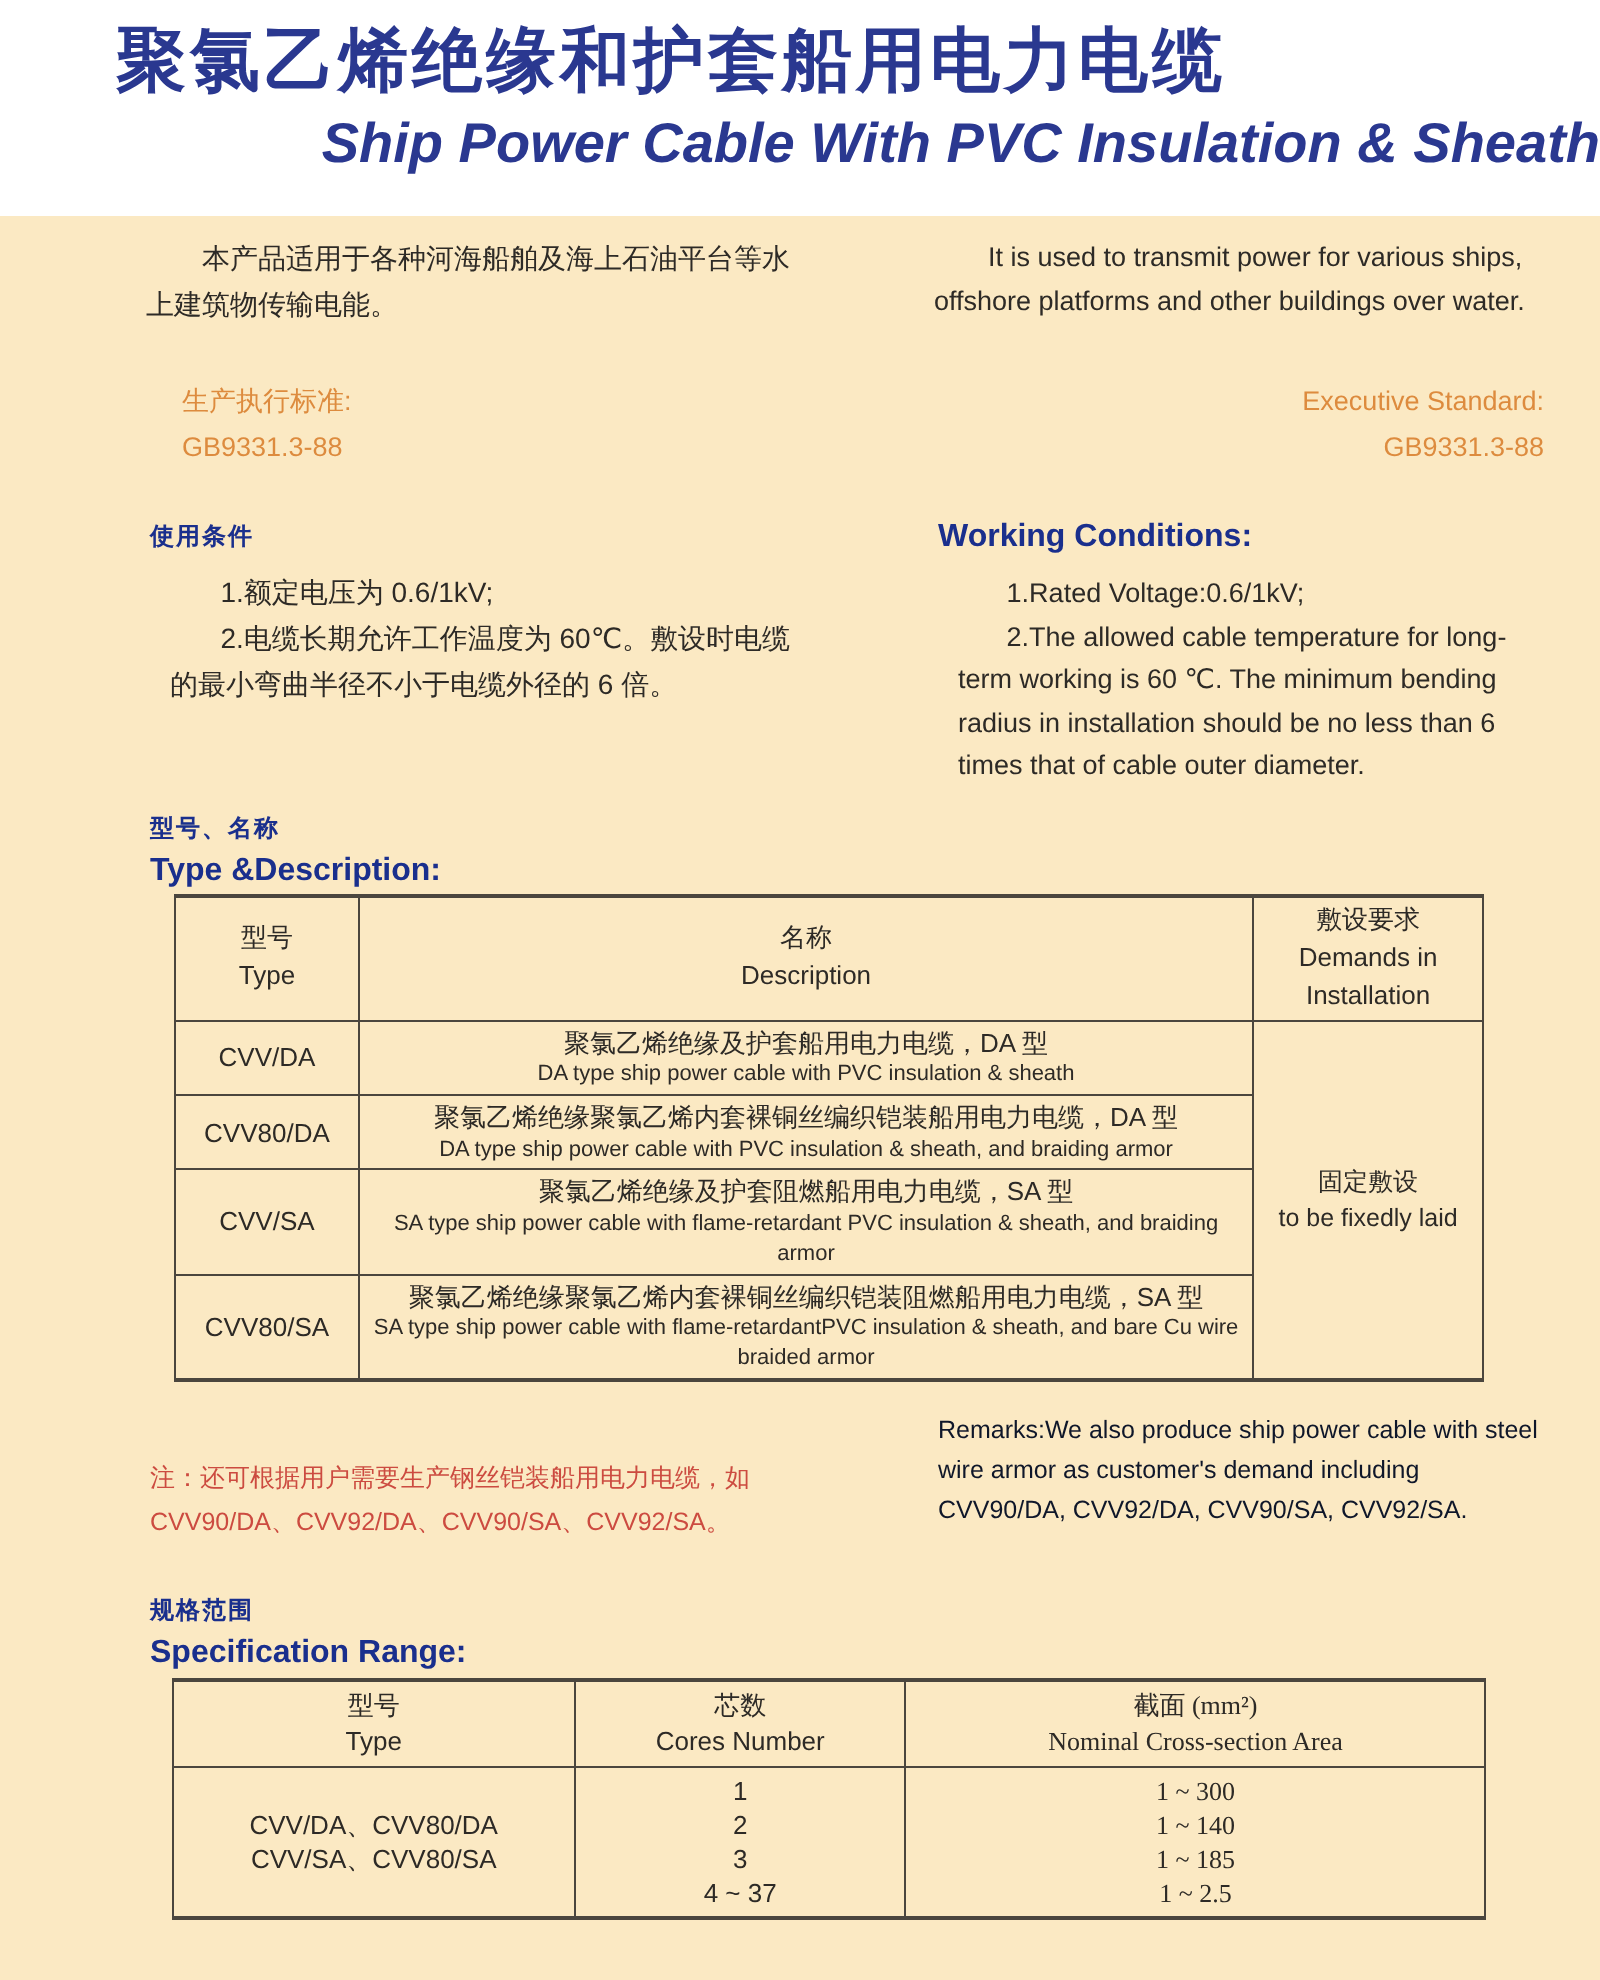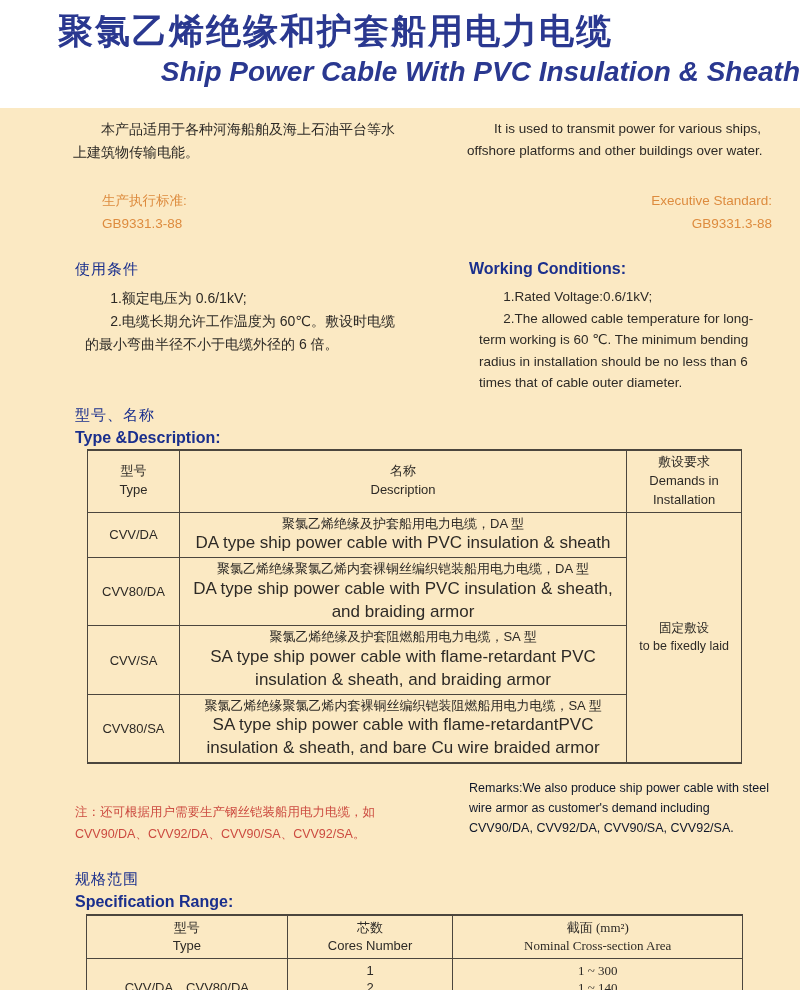--- a/index.html
+++ b/index.html
@@ -33,25 +33,25 @@
   .en-body { font-size:13.5px; line-height:1.6; color:#2d2a26; }
   .indent { text-indent:2em; }
 
   
   .intro-row { margin-top:2px; }
   .intro-row .col-l { margin-left:-2px; }
 
   
   .std-row { margin-top:26px; }
   .std { color:#dd8b3e; font-size:13.5px; line-height:1.7; }
-  .std-l { margin-left:27px; }
+  .std-l { margin-left:16px; }
   .std-r { margin-left:22px;text-align:right; }
 
   
-  .h-zh { color:#1a2f8d; font-size:15px; font-weight:normal; letter-spacing:1px; }
+  .h-zh { color:#1a2f8d; font-size:12px; font-weight:bold; letter-spacing:1px; }
   .h-en { color:#1a2f8d; font-size:16px; font-weight:bold; }
 
   
   .cond-row { margin-top:24px; }
   .cond-row .h-zh, .cond-row .h-en { margin-bottom:8px; }
   .cond-items p { margin:0 0 0 10px; text-indent:1.8em; }
 
   
   .type-head { margin-top:12px; }
   .type-head .h-en { margin-top:4px; }
@@ -64,21 +64,21 @@
   .main-table td {
     border:1px solid #4b463e; text-align:center; vertical-align:middle;
     padding:2px 4px;
   }
   .main-table .c-type { width:92px; font-size:13px; }
   .main-table .c-desc { width:448px;margin-top:40px; }
   .main-table .c-dem  { width:115px; font-size:12.5px; line-height:1.45; }
   .main-table .hdr td { height:48px; font-size:13px; line-height:1.45; }
   .main-table .drow td { height:37px; }
   .d-zh { font-size:13px; line-height:1.35; }
-  .d-en { font-size:17px; line-height:1.35; }
+  .d-en { font-size:11px; line-height:1.35; }
 
   
   .note-row { margin-top:14px; }
   .note-zh { width:332px; color:#cc4b40; font-size:12.5px; line-height:1.75;margin-top:24px; }
   .note-en { flex:1; margin-left:18px; color:#0f172a; font-size:12.5px; line-height:1.6; }
 
   
   .spec-head { margin-top:24px; }
   .spec-head .h-en { margin-top:4px; }
   .spec-table {

